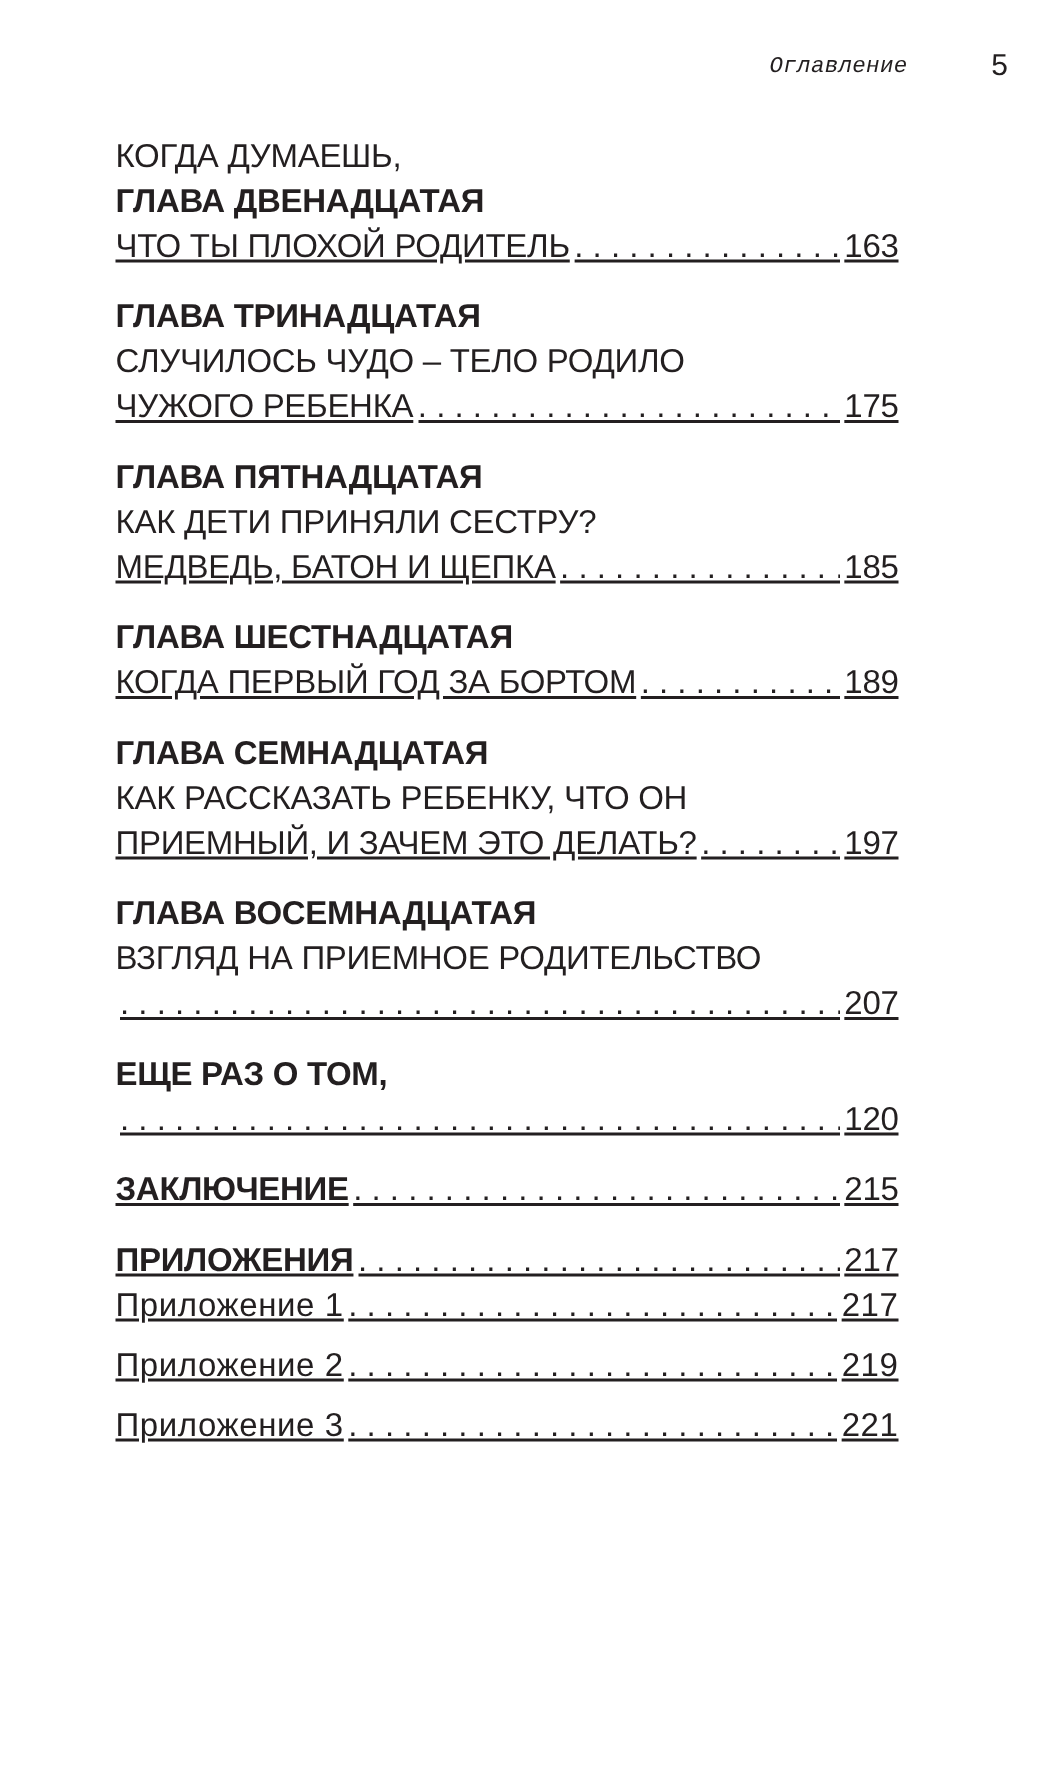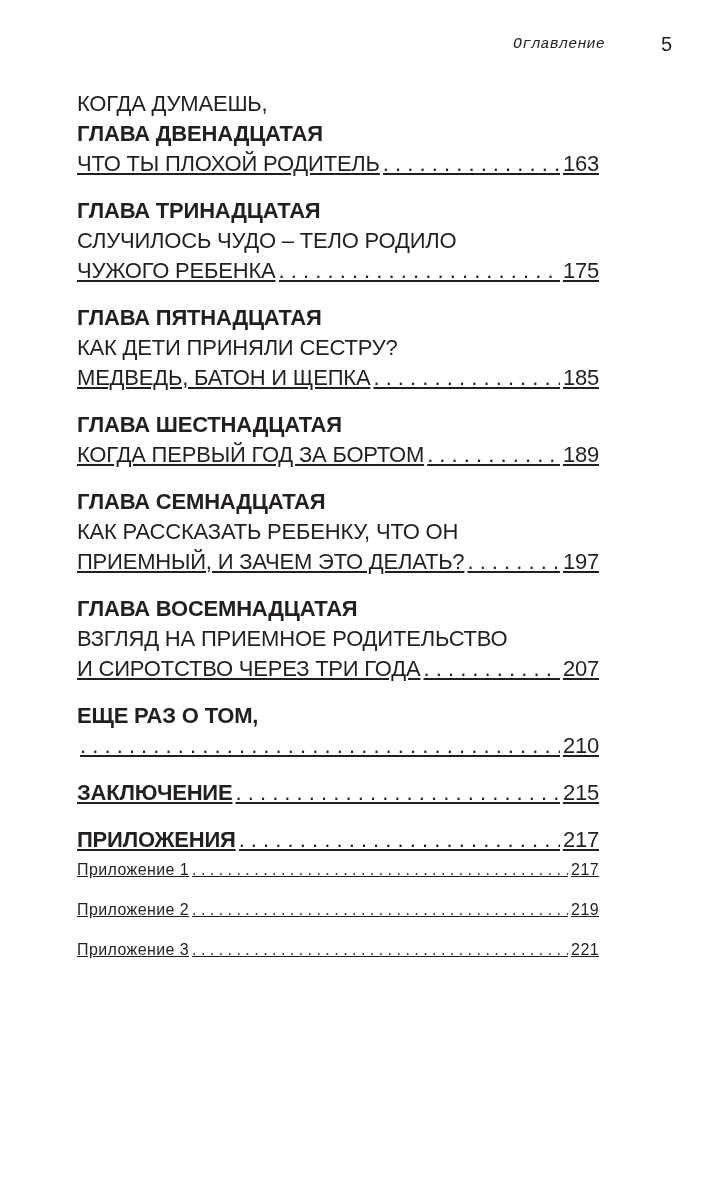--- a/index.html
+++ b/index.html
@@ -76,21 +76,21 @@
     flex: 0 0 auto;
     font-weight: normal;
   }
   .leader-line.bold .text {
     font-weight: bold;
   }
   .sub {
     margin-bottom: 10px;
   }
   .sub .line {
-    font-size: 16px;
+    font-size: 22px;
     line-height: 30px;
     letter-spacing: 0.4px;
   }
 </style>
 </head>
 <body>
 
 <div class="running-head">Оглавление</div>
 <div class="page-number">5</div>
 
@@ -143,31 +143,30 @@
       <span class="text">ПРИЕМНЫЙ, И ЗАЧЕМ ЭТО ДЕЛАТЬ?</span>
       <span class="dots"></span>
       <span class="page">197</span>
     </div>
   </div>
 
   <div class="entry">
     <div class="line bold">ГЛАВА ВОСЕМНАДЦАТАЯ</div>
     <div class="line">ВЗГЛЯД НА ПРИЕМНОЕ РОДИТЕЛЬСТВО</div>
     <div class="line leader-line">
-      <span class="text">И СИРОТСТВО ЧЕРЕЗ ТРИ ГОДА</span>
       <span class="dots"></span>
       <span class="page">207</span>
     </div>
   </div>
 
   <div class="entry">
     <div class="line bold">ЕЩЕ РАЗ О ТОМ,</div>
     <div class="line leader-line">
       <span class="dots"></span>
-      <span class="page">210</span>
+      <span class="page">120</span>
     </div>
   </div>
 
   <div class="entry">
     <div class="line leader-line bold">
       <span class="text">ЗАКЛЮЧЕНИЕ</span>
       <span class="dots"></span>
       <span class="page">215</span>
     </div>
   </div>

